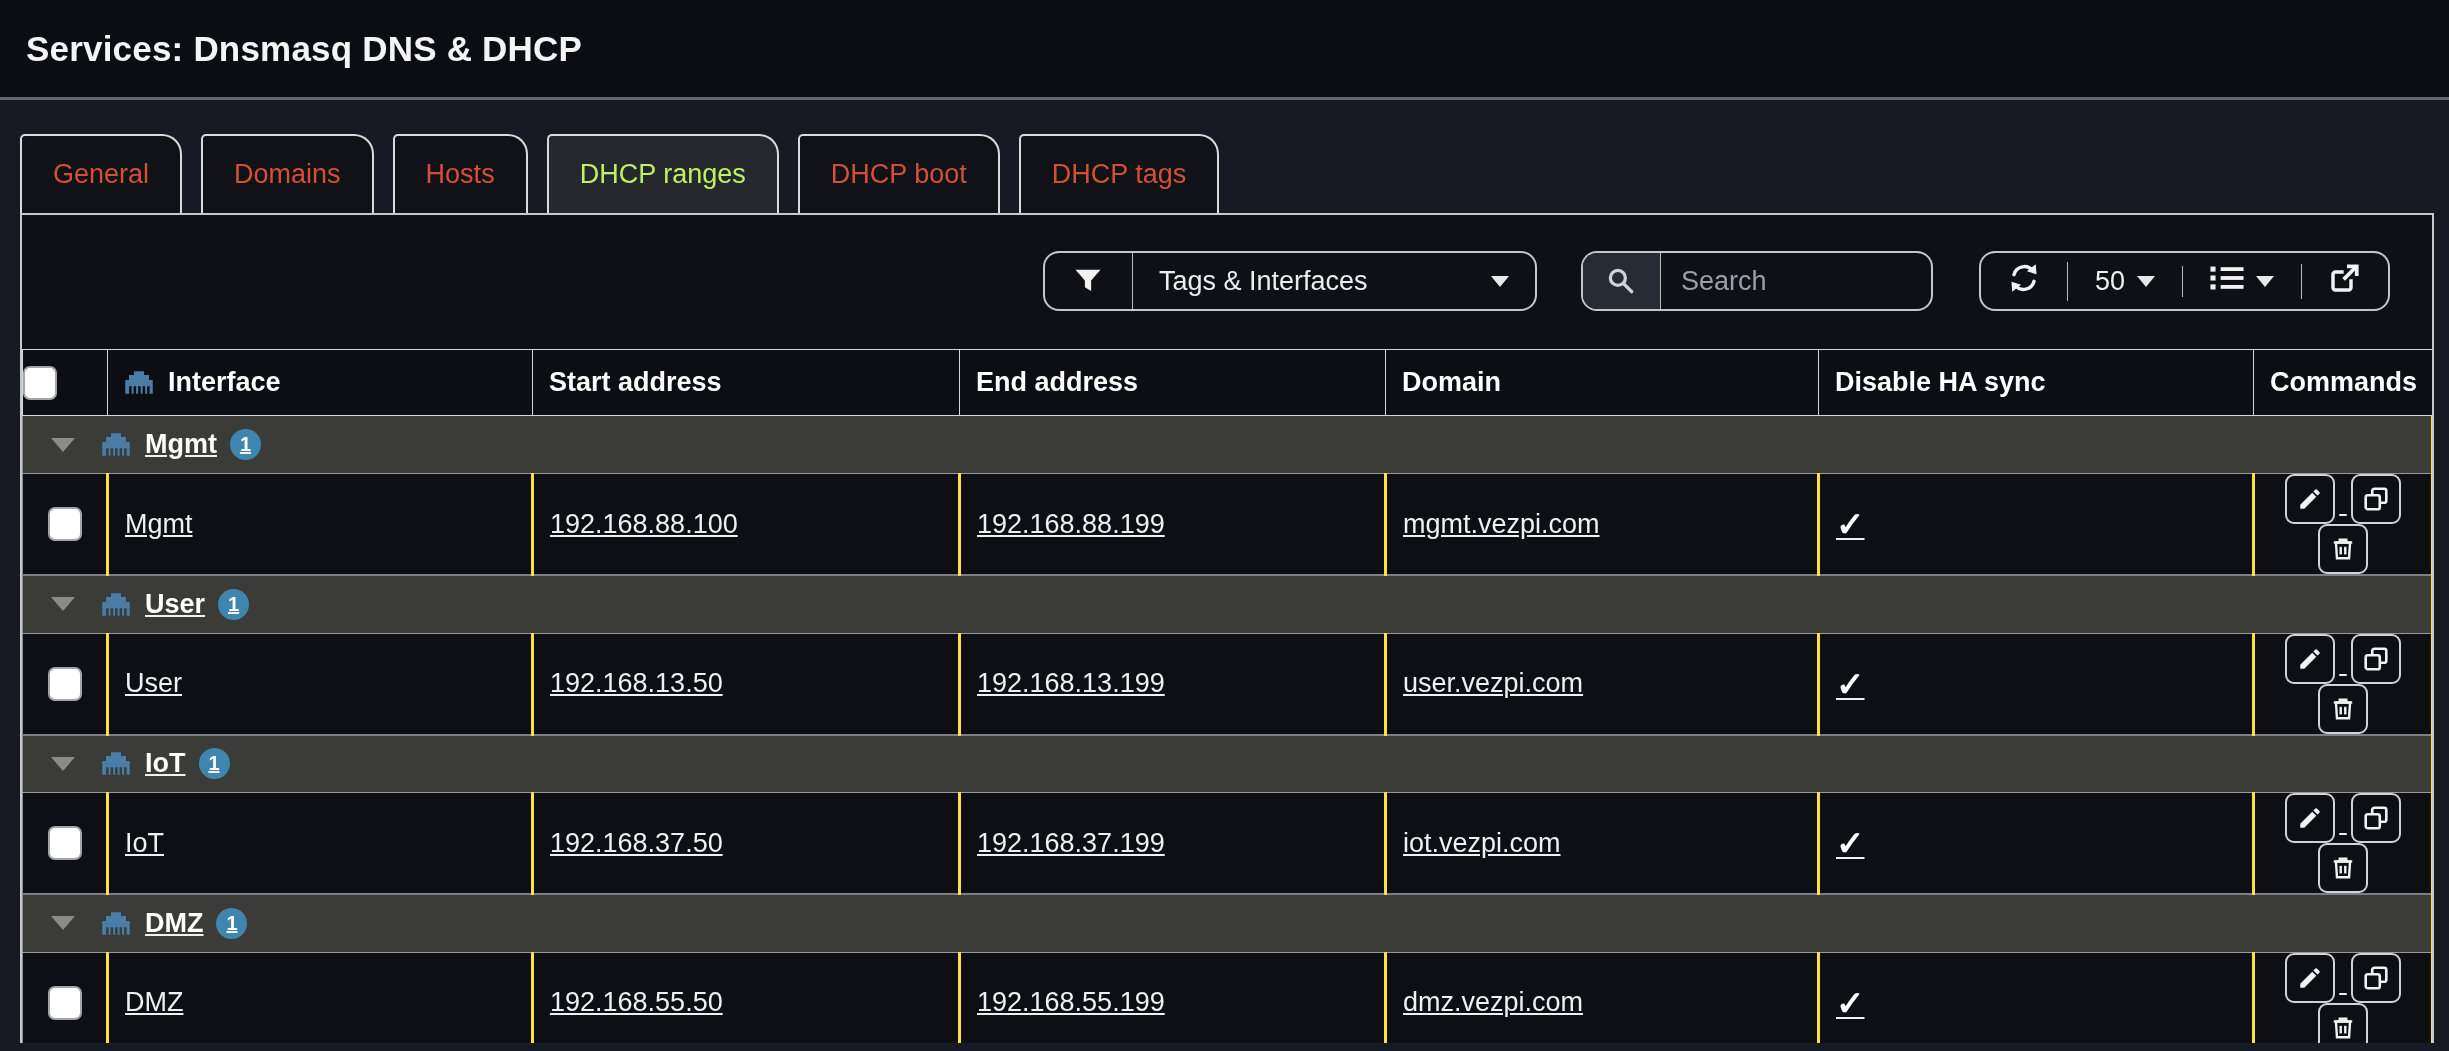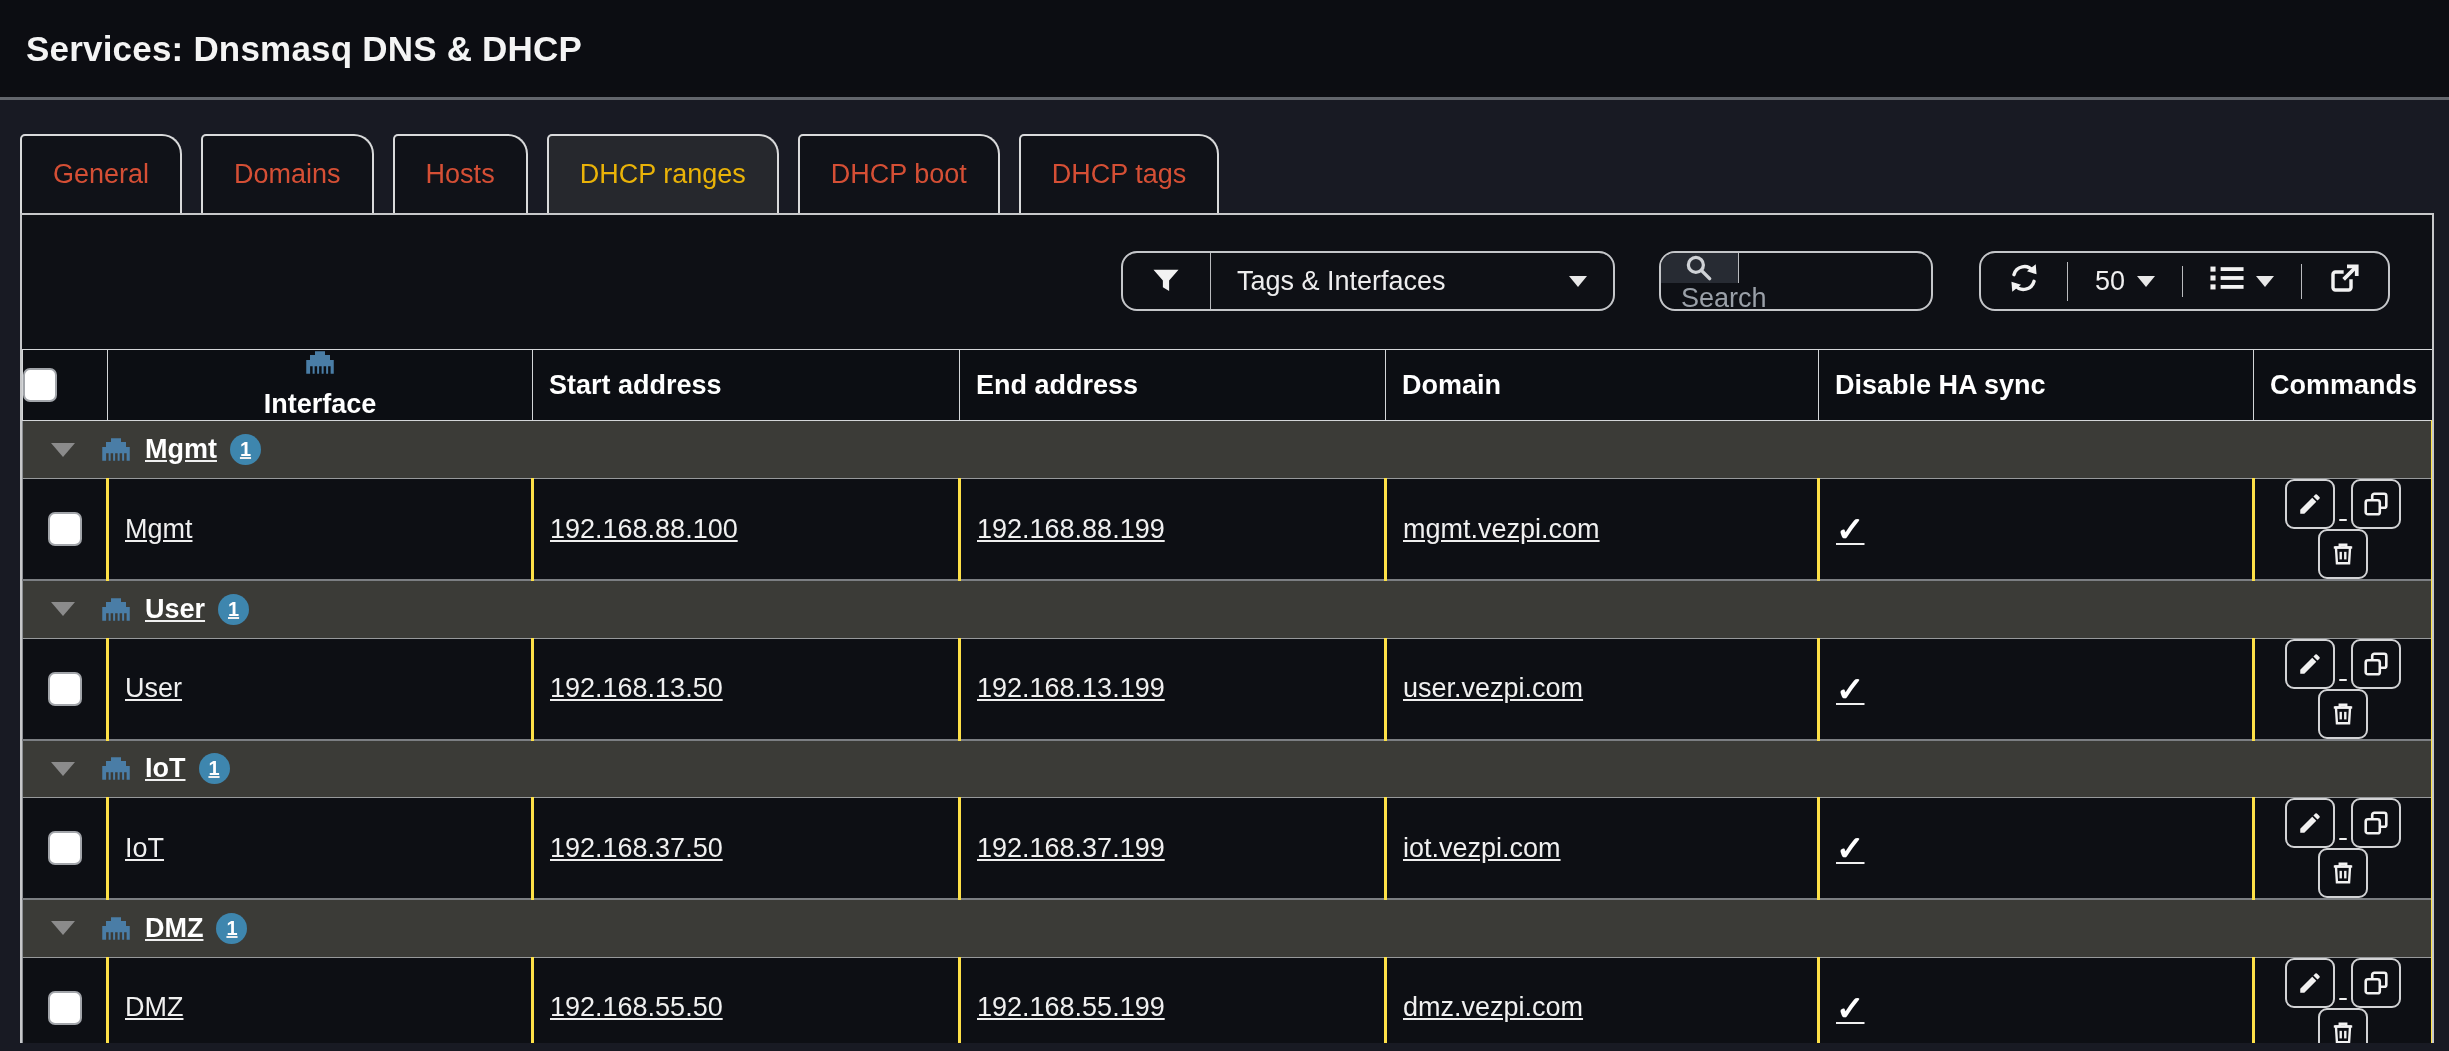--- a/index.html
+++ b/index.html
@@ -20,36 +20,36 @@
   .page-title { font-size:35px; font-weight:700; color:#f4f4f4; letter-spacing:.2px; }
 
   
   .tabs { display:flex; align-items:flex-end; gap:19px; margin:34px 15px 0 20px; }
   .tab {
     height:79px; display:flex; align-items:center; padding:0 31px;
     background:#101218; color:#d54f35; font-size:27px;
     border:2px solid #d9dadb; border-bottom:none;
     border-radius:5px 20px 0 0; cursor:pointer; white-space:nowrap;
   }
-  .tab--active { background:#26282d; color:#eab308; }
+  .tab--active { background:#26282d; color:#bef264; }
 
   
   .panel {
     margin:0 15px 0 20px; height:830px; overflow:hidden;
     background:#0e1015; border:2px solid #c7c8ca; border-bottom:none;
   }
 
   
   .toolbar { display:flex; align-items:center; margin:36px 42px 0 24px; }
   .toolbar-spacer { flex:1; }
   .ctl-border { border:2px solid #c4c6c9; border-radius:16px; height:60px; overflow:hidden; }
   .filter-group { display:flex; align-items:stretch; }
   .filter-funnel-seg { width:88px; display:flex; align-items:center; justify-content:center; border-right:1px solid #b9bbbe; }
   .filter-label-seg { display:flex; align-items:center; justify-content:space-between; width:402px; padding:0 26px; font-size:27px; color:#ededee; cursor:pointer; }
-  .search-group { display:flex; align-items:stretch; margin-left:44px;flex-direction:column; }
+  .search-group { display:flex; align-items:stretch; margin-left:44px; }
   .search-icon-seg { width:78px; background:#272b33; display:flex; align-items:center; justify-content:center; border-right:1px solid #b9bbbe; }
   .search-input { width:270px; background:transparent; border:none; outline:none; color:#e8e8e8; font-size:27px; padding:0 20px; font-family:inherit; }
   .search-input::placeholder { color:#9aa0a8; }
   .btn-group { display:flex; align-items:center; margin-left:46px; }
   .bg-btn {
     display:flex; align-items:center; justify-content:center; gap:12px;
     padding:0 27px; border:none; border-right:1px solid #b9bbbe;
     background:transparent; color:#f0f0f0; font-size:27px; cursor:pointer; font-family:inherit;
   }
   .bg-btn:last-child { border-right:none; }
@@ -74,21 +74,21 @@
   .group-inner { display:flex; align-items:center; gap:26px; }
   .group-name { font-size:27px; font-weight:700; color:#fff; display:flex; align-items:center; }
   .collapse-caret { width:0; height:0; border-left:12px solid transparent; border-right:12px solid transparent; border-top:14px solid #8b8b8b; cursor:pointer; }
   .badge-count {
     min-width:31px; height:31px; padding:0 6px; border-radius:16px;
     background:#3e86ae; color:#fff; font-size:20px; font-weight:700;
     display:inline-flex; align-items:center; justify-content:center; margin-left:13px;
   }
   .cell-check { text-align:center; padding:0 !important; }
   .checkbox { width:34px; height:34px; background:#ffffff; border:2px solid #a2a5aa; border-radius:7px; display:inline-block; vertical-align:middle; cursor:pointer; }
-  .hdr-flex { display:flex; align-items:center; gap:14px;flex-direction:column; }
+  .hdr-flex { display:flex; align-items:center; gap:14px; }
   .check-glyph { font-size:34px; font-weight:700; color:#ffffff; }
   .cmd-cell { text-align:center; }
   .cmd-btn {
     width:50px; height:50px; border:2px solid #d2d3d5; border-radius:9px;
     background:transparent; display:inline-flex; align-items:center; justify-content:center;
     margin:0 4px; cursor:pointer; padding:0;
   }
   .eth-svg { display:inline-block; }
 </style>
 </head>

